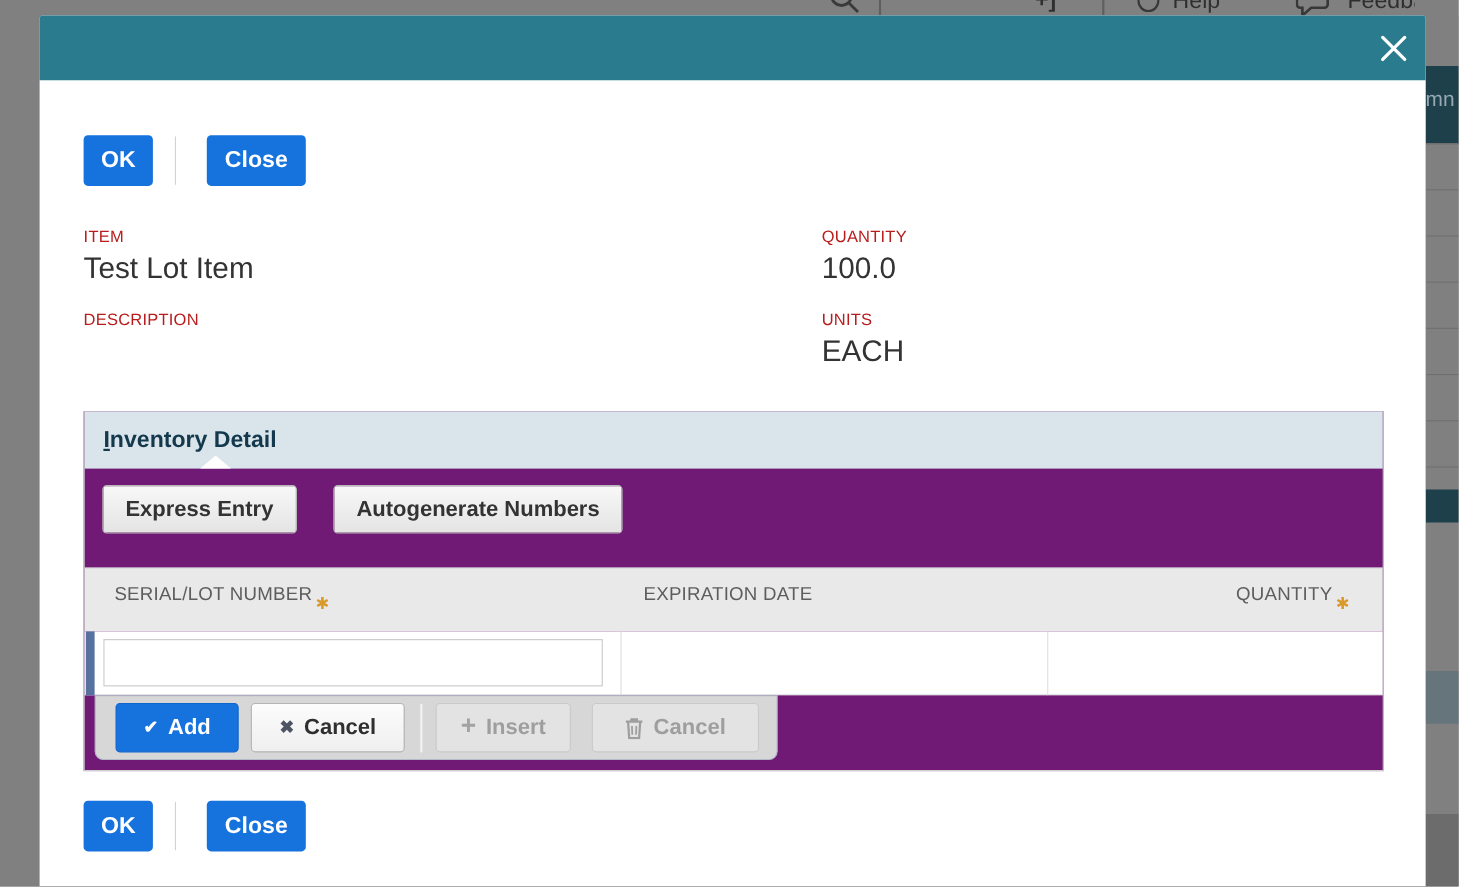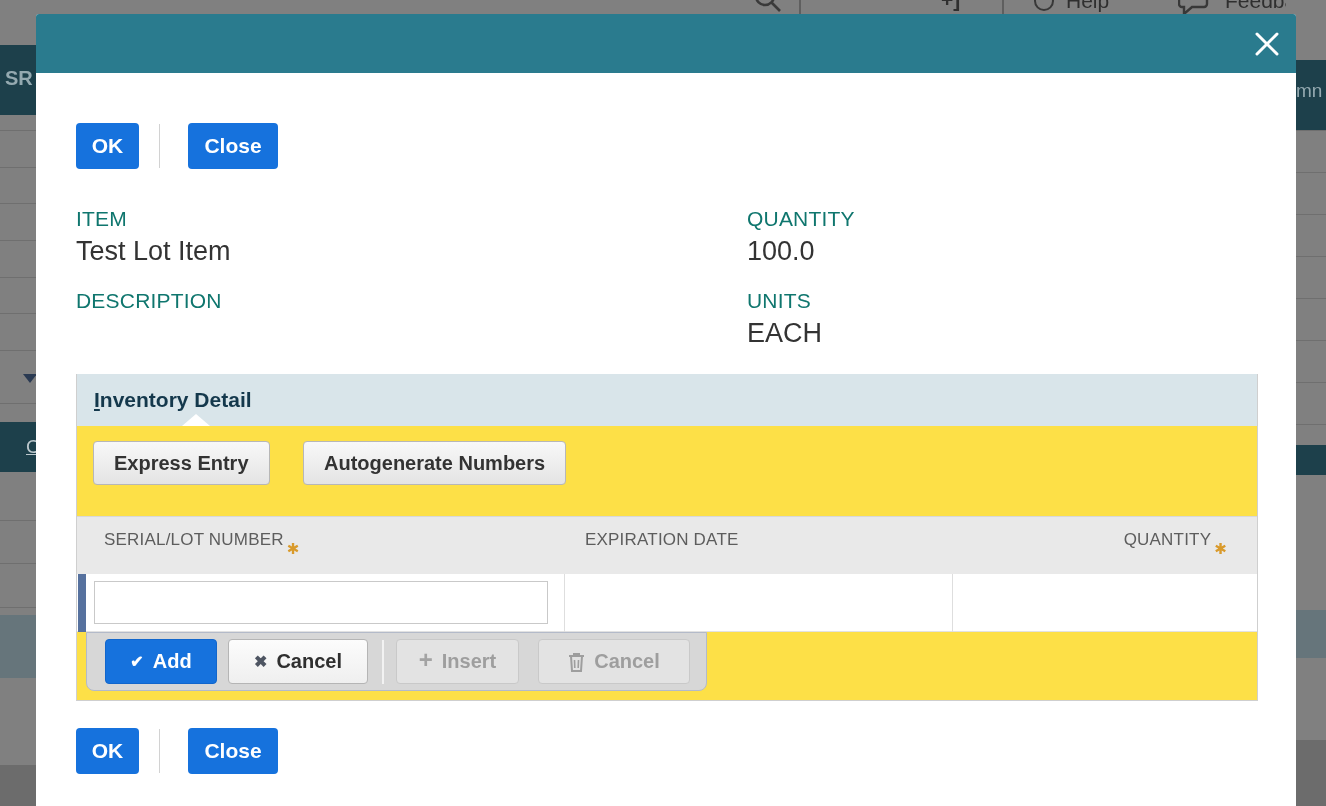--- a/index.html
+++ b/index.html
@@ -24,24 +24,24 @@
 
   
   .modal { position:absolute; left:36px; top:14px; width:1260px; height:792px; background:#ffffff; border-radius:3px 3px 0 0; z-index:5; }
   .modal-header { position:absolute; left:0; top:0; width:100%; height:59px; background:#2a7b8e; border-radius:3px 3px 0 0; }
   .modal-close { position:absolute; right:16px; top:17px; width:26px; height:26px; cursor:pointer; }
 
   .btn-primary { position:absolute; background:#1672dd; color:#ffffff; font-weight:700; font-size:21px; border:none; border-radius:4px; cursor:pointer; font-family:inherit; }
   .action-divider { position:absolute; width:1px; height:44px; background:#d2d2d2; }
 
   .field-col { position:absolute; }
-  .field-label { font-size:21px; color:#0f766e; letter-spacing:0.2px; margin-bottom:5px; }
+  .field-label { font-size:15px; color:#b91c1c; letter-spacing:0.2px; margin-bottom:5px; }
   .field-value { font-size:27px; color:#333333; margin-bottom:22px; min-height:26px; }
 
-  .panel { position:absolute; left:40px; top:360px; width:1182px; height:327px; background:#fde047; border:1px solid #cfcfcf; border-top:none; }
+  .panel { position:absolute; left:40px; top:360px; width:1182px; height:327px; background:#701a75; border:1px solid #cfcfcf; border-top:none; }
   .tabbar { position:absolute; left:0; top:0; width:100%; height:52px; background:#d9e5ea; }
   .tab-label { position:absolute; left:17px; top:0; line-height:52px; font-size:21px; font-weight:700; color:#14384c; cursor:pointer; }
   .tab-label .u { text-decoration:underline; }
   .tab-notch { position:absolute; left:105px; top:40px; width:0; height:0; border-left:14px solid transparent; border-right:14px solid transparent; border-bottom:12px solid #ffffff; }
 
   .btn-secondary { position:absolute; top:67px; height:44px; background:linear-gradient(#f8f8f8,#e4e4e4); border:1px solid #b7b7b7; border-radius:4px; font-size:20px; font-weight:600; color:#333333; padding:0 20px; cursor:pointer; font-family:inherit; }
 
   .grid-header { position:absolute; left:0; top:142px; width:1180px; height:58px; background:#e9e9e9; border-top:1px solid #d8d8d8; }
   .col-label { position:absolute; top:13px; font-size:17px; color:#5d5d5d; letter-spacing:0.2px; white-space:nowrap; }
   .req-star { color:#d99a2b; font-size:15px; position:relative; top:9px; margin-left:3px; }
@@ -77,38 +77,20 @@
     <div class="tb-item tb-text" style="left:941px; top:-12px; font-weight:700;">+]</div>
     <div class="tb-divider" style="left:1002px;"></div>
     <div class="tb-item" style="left:1034px; top:-9px; width:20px; height:20px; border:2.5px solid #383838; border-radius:50%;"></div>
     <div class="tb-item tb-text" style="left:1066px; top:-11px;">Help</div>
     <svg class="tb-item" style="left:1178px; top:-12px;" width="32" height="28" viewBox="0 0 32 28">
       <path d="M4 3 h22 a3 3 0 0 1 3 3 v10 a3 3 0 0 1 -3 3 h-12 l-8 7 v-7 h-2 a3 3 0 0 1 -3 -3 v-10 a3 3 0 0 1 3 -3 z" fill="none" stroke="#383838" stroke-width="2.4"></path>
     </svg>
     <div class="tb-item tb-text" style="left:1225px; top:-11px;">Feedbac</div>
   </div>
 
-  <div class="rail rail-left">
-    <div class="rail-teal" style="top:31px; height:70px; font-size:20px; padding:22px 0 0 5px;">SR</div>
-    <div class="rail-line" style="top:116px;"></div>
-    <div class="rail-line" style="top:153px;"></div>
-    <div class="rail-line" style="top:189px;"></div>
-    <div class="rail-line" style="top:226px;"></div>
-    <div class="rail-line" style="top:263px;"></div>
-    <div class="rail-line" style="top:299px;"></div>
-    <div class="rail-line" style="top:336px;"></div>
-    <div class="caret-down" style="left:23px; top:360px;"></div>
-    <div class="rail-line" style="top:389px;"></div>
-    <div class="rail-teal" style="top:408px; height:50px; font-size:19px; font-weight:400; padding:14px 0 0 26px; color:#bcc8cd;"><span style="text-decoration:underline;">C</span></div>
-    <div class="rail-line" style="top:506px;"></div>
-    <div class="rail-line" style="top:549px;"></div>
-    <div class="rail-line" style="top:593px;"></div>
-    <div class="rail-slate" style="top:601px; height:63px;"></div>
-    <div class="rail-footer" style="top:751px; height:41px;"></div>
-  </div>
 
   <div class="rail rail-right">
     <div class="rail-teal" style="top:46px; height:71px; font-size:19px; font-weight:400; padding:20px 0 0 0; color:#94a9b0;">mn</div>
     <div class="rail-line" style="top:116px;"></div>
     <div class="rail-line" style="top:158px;"></div>
     <div class="rail-line" style="top:200px;"></div>
     <div class="rail-line" style="top:242px;"></div>
     <div class="rail-line" style="top:284px;"></div>
     <div class="rail-line" style="top:326px;"></div>
     <div class="rail-line" style="top:368px;"></div>

